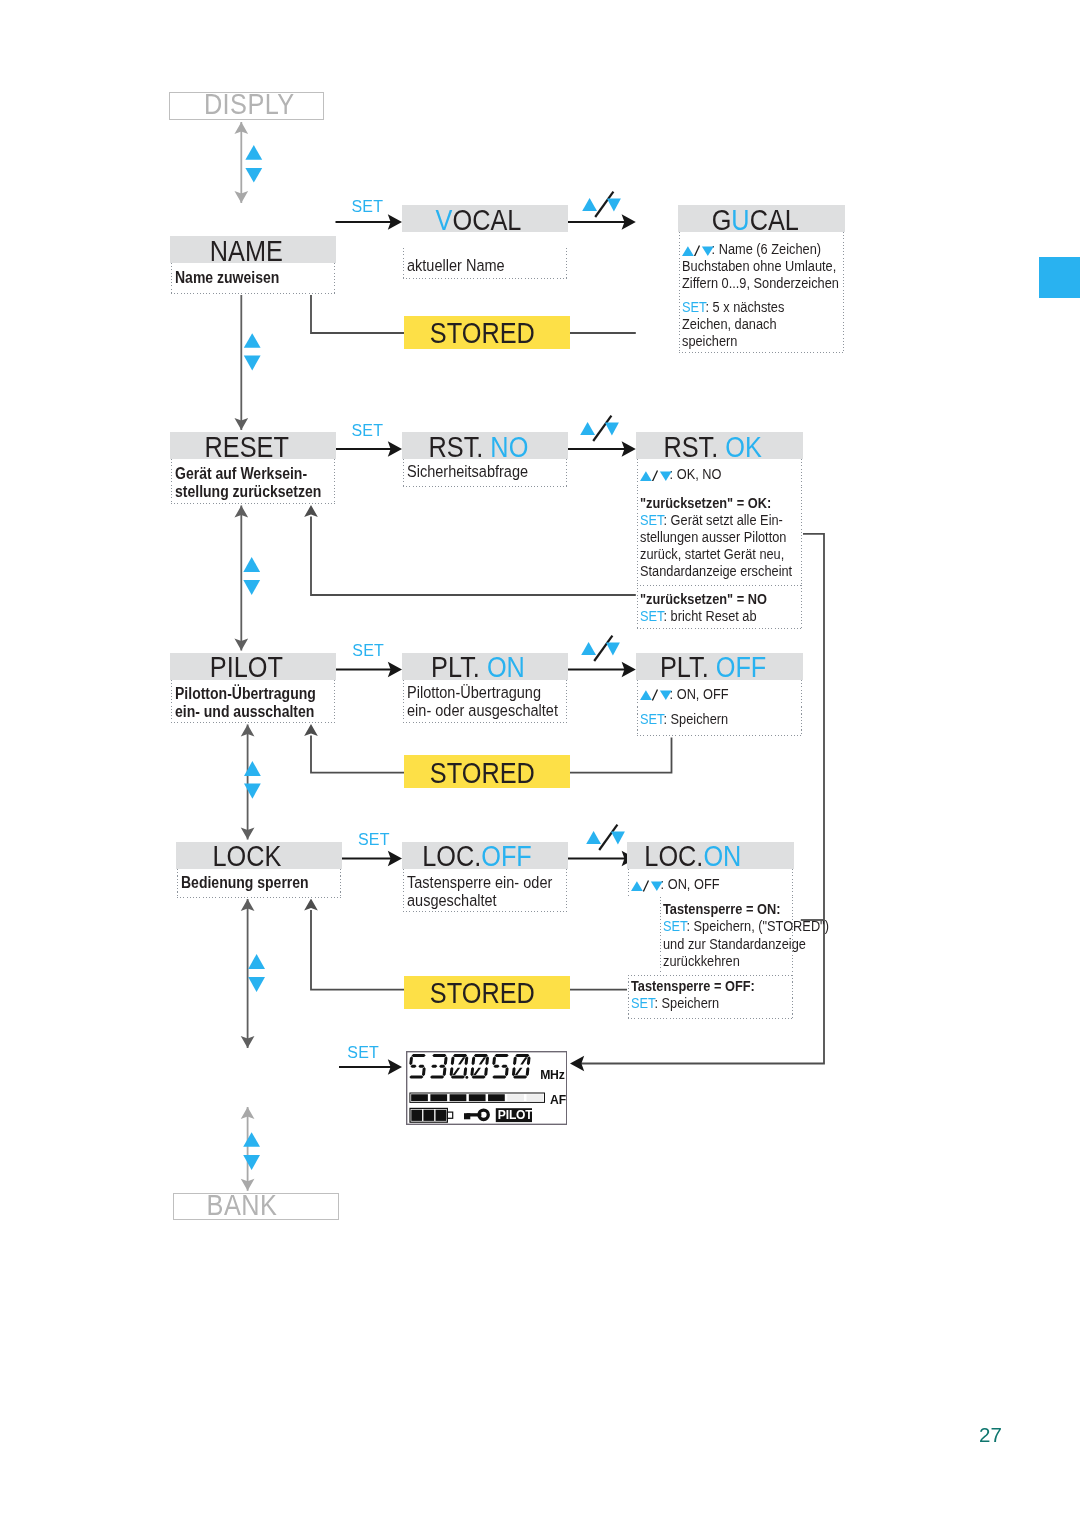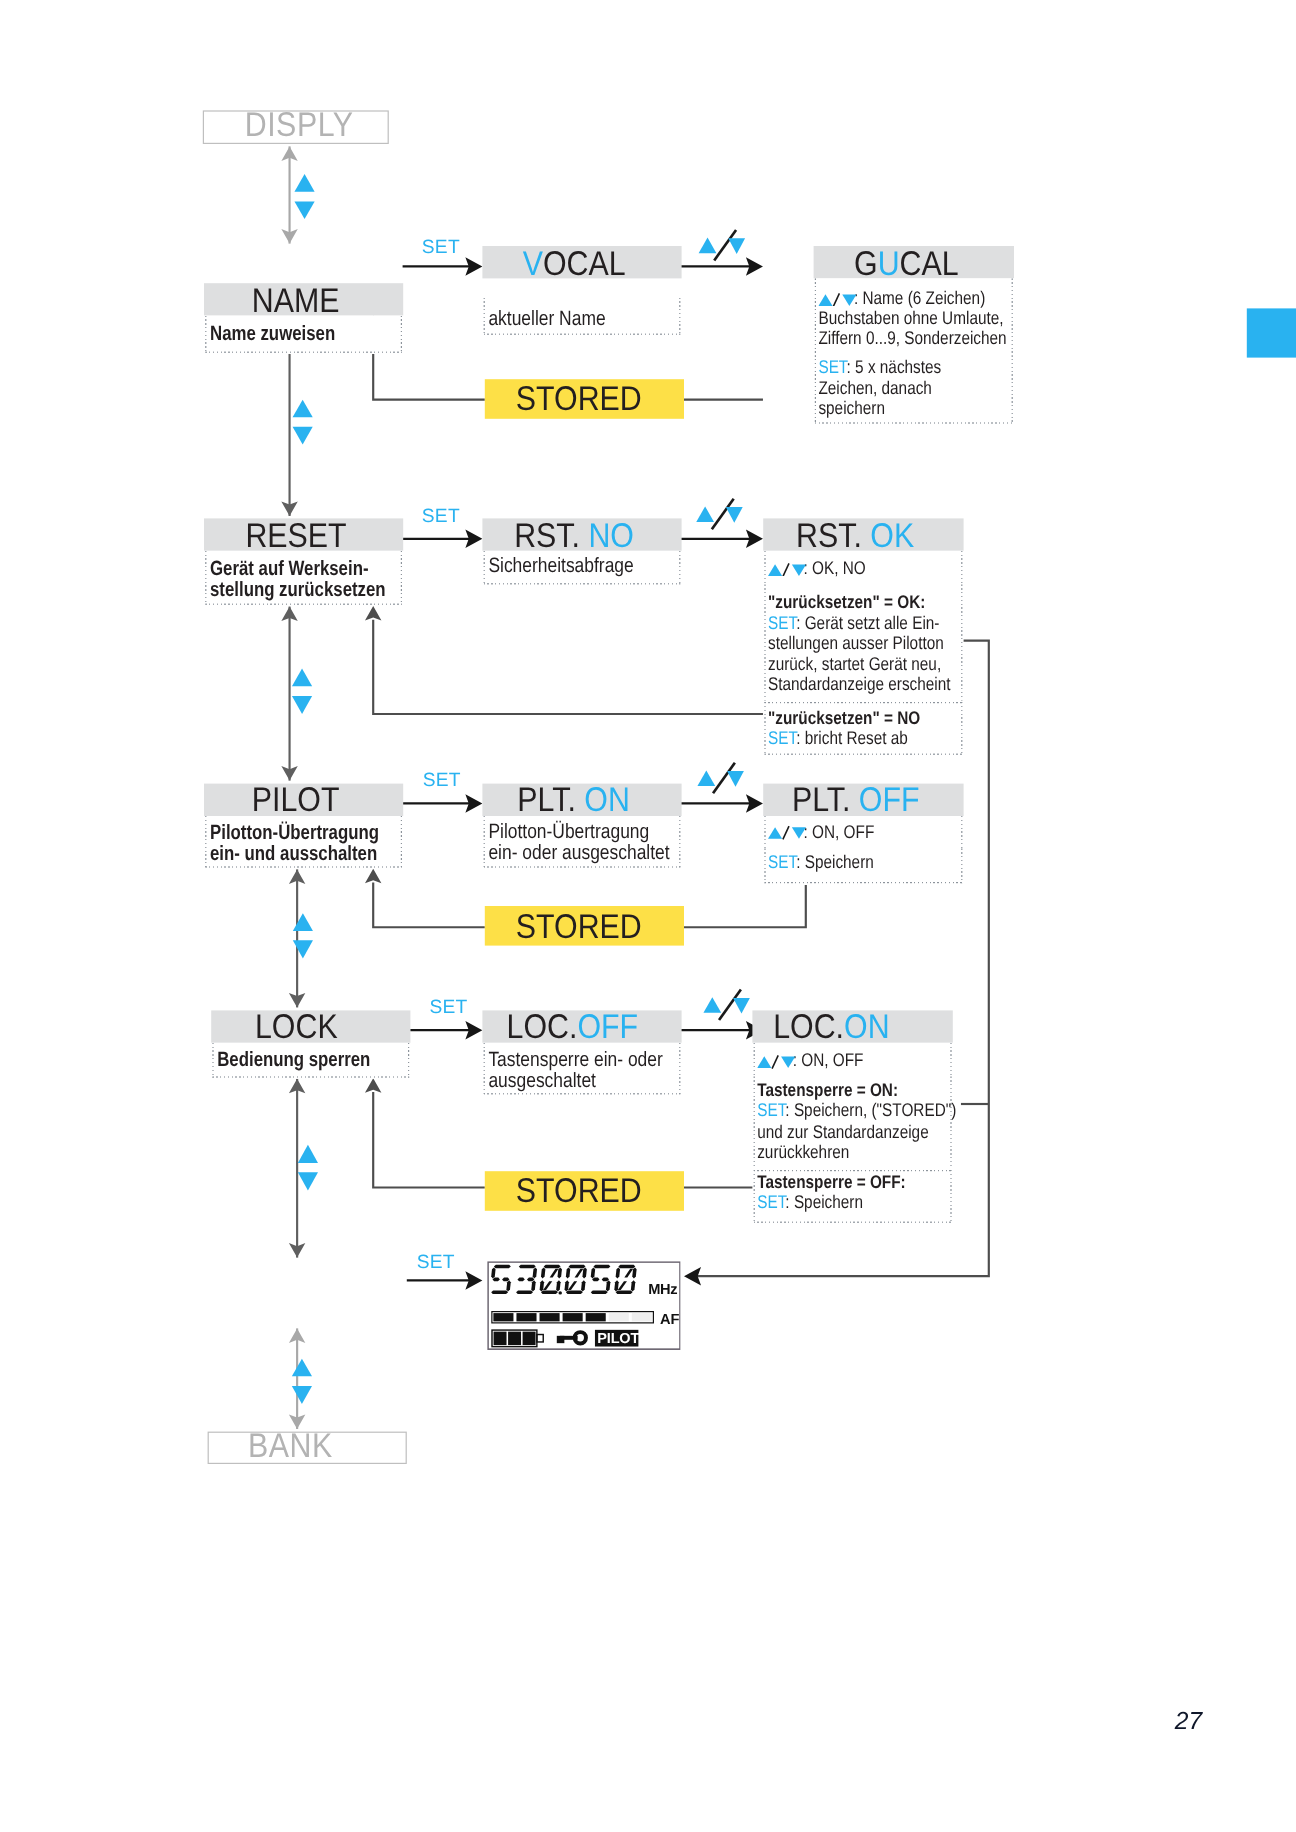--- a/index.html
+++ b/index.html
@@ -95,21 +95,21 @@
 .rcard .ln .set{color:#29b2f0;}
 .updn-inline{display:inline-block;vertical-align:-2.2px;transform:scaleX(1.196);
              transform-origin:0 50%;margin-right:3.6px;}
 
 
 svg.updown{position:absolute;overflow:visible;}
 svg.lcd{position:absolute;}
 
 
 .tab{position:absolute;background:#29b2f0;}
-.pagenum{position:absolute;font-size:20.5px;line-height:20.5px;color:#0f172a;font-style:italic;}
+.pagenum{position:absolute;font-size:20.5px;line-height:20.5px;color:#0f766e;}
 </style>
 </head>
 <body>
 
 <div id="stage">
 <svg id="wires" viewBox="0 0 1080 1527" xmlns="http://www.w3.org/2000/svg">
 <line x1="241.3" y1="122" x2="241.3" y2="203" stroke="#a8a8a8" stroke-width="1.8"></line>
 <path d="M234.45 134.1 L241.3 122 L248.15 134.1 L241.3 131.559 Z" fill="#a8a8a8"></path>
 <path d="M234.45 190.9 L241.3 203 L248.15 190.9 L241.3 193.441 Z" fill="#a8a8a8"></path>
 <line x1="241.3" y1="264.5" x2="241.3" y2="430" stroke="#5f5f5f" stroke-width="1.8"></line>
@@ -325,21 +325,21 @@
  <div class="hdr" style="padding-right:35px;">
         <span class="ttl"><span>LOC.</span><span class="hi">ON</span></span>
       </div>
   <div class="blk" style="padding-top:6.9px;">
    <div class="ln"><svg class="updn-inline" width="31.8" height="11.5" viewBox="0 0 31.8 11.5">
             <path d="M5.9 1.3 L11.8 10.9 L0 10.9 Z" fill="#29b2f0"></path>
             <path d="M12.4 11.5 L17.5 0.5" stroke="#1a1a1a" stroke-width="1.3" fill="none"></path>
             <path d="M19.9 1.4 L31.7 1.4 L25.8 11.0 Z" fill="#29b2f0"></path>
           </svg><span>: ON, OFF</span></div>
   </div>
-  <div class="blk gap" style="padding-top:3px;">
+  <div class="blk gap" style="padding-top:3px;margin-left:32px;">
    <div class="ln"><b>Tastensperre = ON:</b></div>
    <div class="ln"><span class="set">SET</span><span>: Speichern, ("STORED")</span></div>
    <div class="ln"><span>und zur Standardanzeige</span></div>
    <div class="ln"><span>zurückkehren</span></div>
   </div>
   <div class="blk sep" style="padding-top:2.6px; padding-bottom:7.2px;">
    <div class="ln"><b>Tastensperre = OFF:</b></div>
    <div class="ln"><span class="set">SET</span><span>: Speichern</span></div>
   </div>
 </div>

